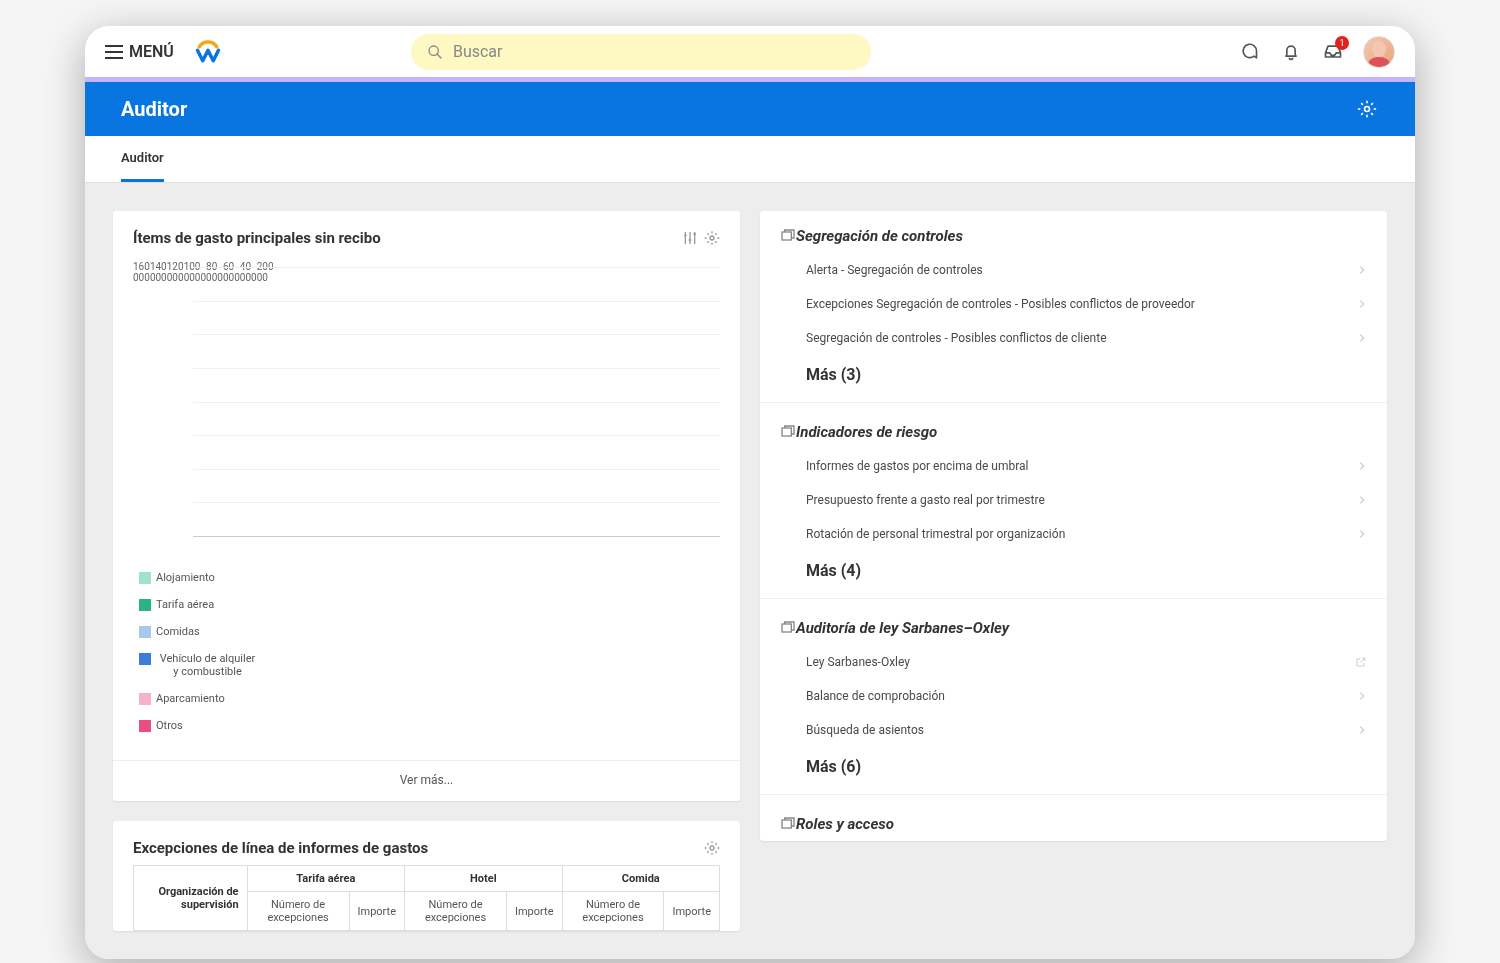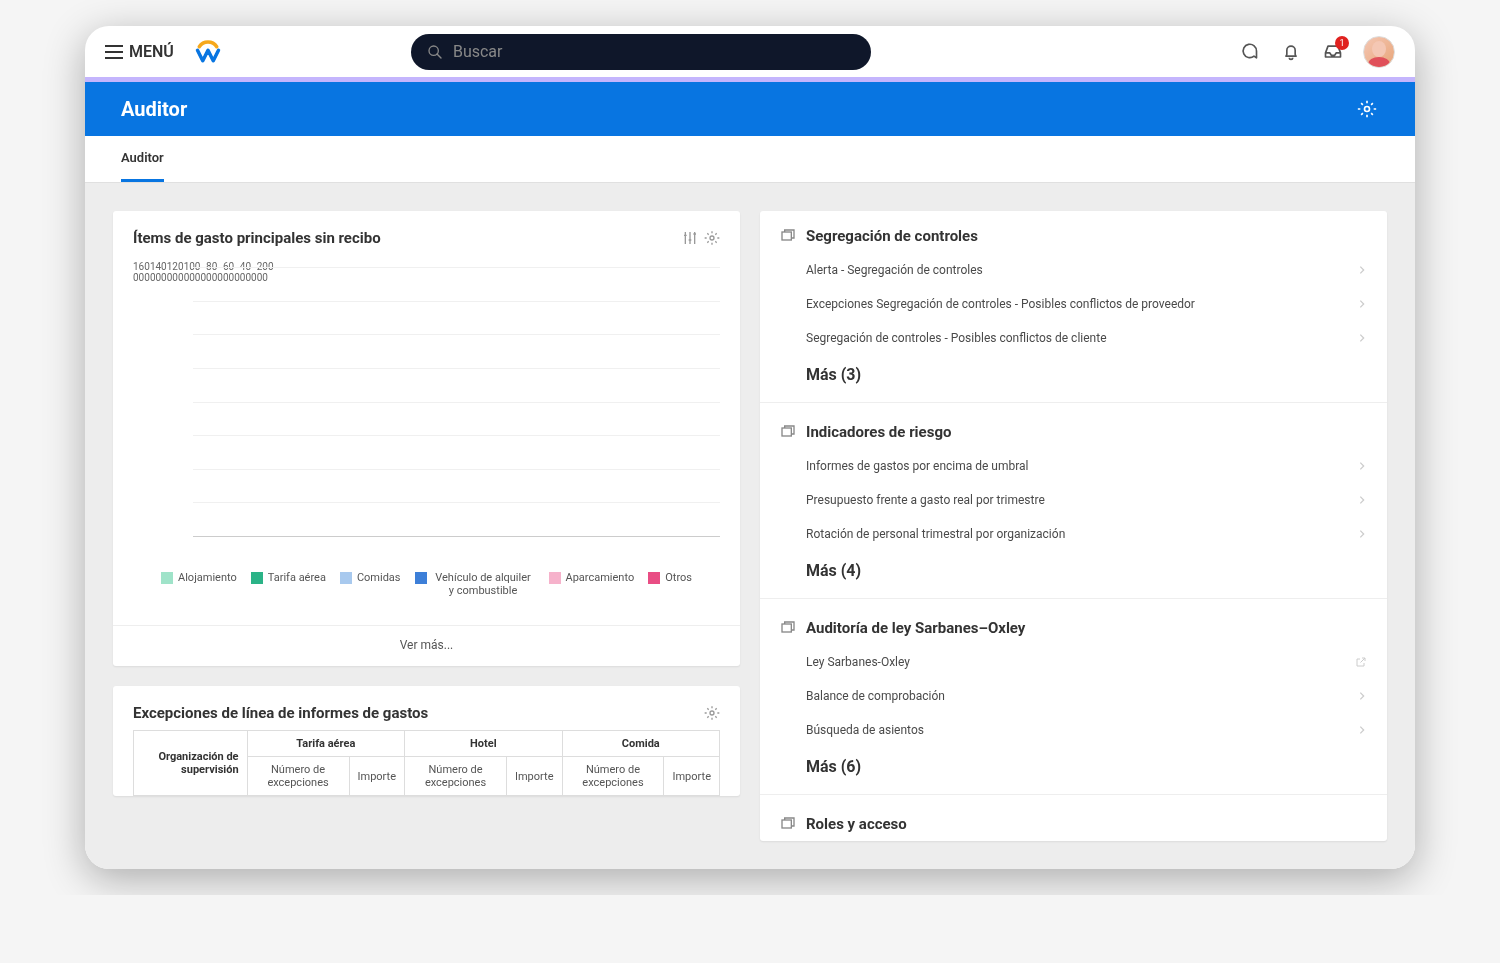--- a/index.html
+++ b/index.html
@@ -3,21 +3,21 @@
 <meta charset="utf-8">
 <style>
 * { box-sizing: border-box; margin: 0; padding: 0; font-family: -apple-system, BlinkMacSystemFont, "Segoe UI", Roboto, Arial, sans-serif; }
 body { background: #f5f5f5; padding: 26px; }
 .window { width: 1330px; background: #fff; border-radius: 24px; overflow: hidden; box-shadow: 0 10px 40px rgba(0,0,0,0.3); margin: 0 auto; }
 .topbar { height: 56px; display: flex; align-items: center; padding: 0 20px; border-bottom: 5px solid #c4b5fd; gap: 12px; }
 .menu-btn { display: flex; align-items: center; gap: 6px; font-weight: 600; color: #333; cursor: pointer; }
 .hamburger { width: 18px; height: 14px; display: flex; flex-direction: column; justify-content: space-between; }
 .hamburger span { height: 2px; background: #333; }
 .logo { margin-left: 8px; display: flex; align-items: center; }
-.search { flex: 0 0 460px; margin: 0 auto; height: 36px; background: #0f172a; border-radius: 18px; display: flex; align-items: center; padding: 0 16px; gap: 10px; color: #888; }
+.search { flex: 0 0 460px; margin: 0 auto; height: 36px; background: #fef9c3; border-radius: 18px; display: flex; align-items: center; padding: 0 16px; gap: 10px; color: #888; }
 .topbar-right { margin-left: auto; display: flex; align-items: center; gap: 18px; }
 .icon-btn { width: 24px; height: 24px; display: flex; align-items: center; justify-content: center; color: #555; position: relative; cursor: pointer; }
 .badge { position: absolute; top: -4px; right: -4px; background: #e0211f; color: #fff; border-radius: 50%; width: 14px; height: 14px; font-size: 9px; display: flex; align-items: center; justify-content: center; }
 .avatar { width: 32px; height: 32px; border-radius: 50%; background: linear-gradient(135deg, #f4c7b4, #e8a578); border: 1px solid #ddd; position: relative; overflow: hidden; }
 .avatar::after { content:""; position:absolute; bottom:-4px; left:4px; right:4px; height:14px; background:#e0505a; border-radius:50% 50% 0 0; }
 .avatar::before { content:""; position:absolute; top:4px; left:8px; right:8px; height:16px; background:#f4c7b4; border-radius:50%; }
 .blue-header { background: #0875e1; color: #fff; height: 54px; display: flex; align-items: center; padding: 0 36px; font-weight: 700; font-size: 20px; }
 .blue-header .gear { margin-left: auto; color: #fff; }
 .tabs { background: #fff; border-bottom: 1px solid #e0e0e0; padding: 0 36px; display: flex; }
 .tab { padding: 14px 0; font-size: 13px; font-weight: 600; color: #333; border-bottom: 3px solid #0875e1; }
@@ -30,32 +30,32 @@
 .card-header .hdr-actions { margin-left: auto; display: flex; gap: 6px; color: #888; }
 .card-body { padding: 0 20px 18px; }
 .chart-area { position: relative; height: 300px; margin-left: 60px; margin-top: 6px; }
 .y-axis { position: absolute; left: -60px; top: 0; bottom: 24px; width: 55px; display: flex; flex-direction: row; justify-content: space-between; text-align: right; font-size: 10px; color: #666; }
 .plot { position: absolute; left: 0; right: 0; top: 6px; bottom: 24px; border-bottom: 1px solid #ccc; }
 .gridline { position: absolute; left: 0; right: 0; border-top: 1px solid #f0f0f0; }
 .bars { position: absolute; left: 0; right: 0; bottom: 0; display: flex; justify-content: space-around; align-items: flex-end; height: 100%; }
 .bar-group { width: 56px; display: flex; flex-direction: column-reverse; }
 .seg { width: 100%; }
 .x-labels { position: absolute; left: 0; right: 0; bottom: 0; height: 24px; display: flex; justify-content: space-around; font-size: 10px; color: #666; padding-top: 8px; }
-.legend { display: flex; flex-wrap: wrap; gap: 14px; justify-content: center; padding: 10px 6px; font-size: 11px; color: #555; }
+.legend { display: flex; flex-wrap: wrap; gap: 14px; justify-content: center; padding: 10px 6px; font-size: 11px; color: #555; flex-direction: column; }
 .legend-item { display: flex; align-items: flex-start; gap: 5px; max-width: 120px; text-align: center; }
 .swatch { width: 12px; height: 12px; flex-shrink: 0; margin-top: 1px; }
 .footnote { font-size: 12px; color: #555; padding: 4px 0 8px; }
 .footnote .val { color: #0875e1; margin-left: 8px; }
 .more { text-align: center; font-size: 12px; color: #555; padding: 12px 0 14px; border-top: 1px solid #eee; }
 .table-card th, .table-card td { font-size: 11px; color: #333; padding: 6px 8px; border: 1px solid #ddd; }
 .table-card table { border-collapse: collapse; width: 100%; }
 .table-card th.group { text-align: center; font-weight: 700; }
 .table-card .sub th { font-weight: 400; color: #555; text-align: center; }
 .section { padding: 16px 20px 0; }
-.section-head { display: flex; align-items: center; gap: 10px; font-weight: 700; font-size: 15px; color: #333; padding-bottom: 8px; }
+.section-head { display: flex; align-items: center; font-weight: 700; font-size: 15px; color: #333; padding-bottom: 8px; font-style: italic; }
 .sec-icon { color: #888; }
 .link-list { padding-left: 26px; }
 .link-row { display: flex; align-items: center; padding: 10px 0; font-size: 12px; color: #4a4a4a; border-bottom: 0; cursor: pointer; }
 .link-row .chev { margin-left: auto; color: #ccc; }
 .section-more { font-size: 16px; font-weight: 700; color: #333; padding: 10px 0 14px; }
 .divider { height: 1px; background: #eee; margin: 4px 0; }
 svg { display: block; }
 </style>
 </head>
 <body>

